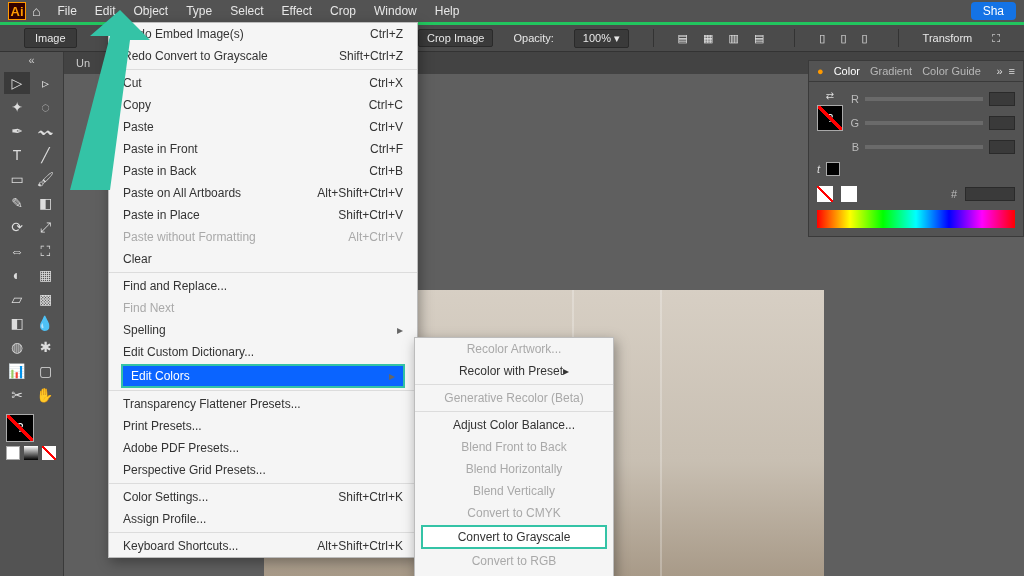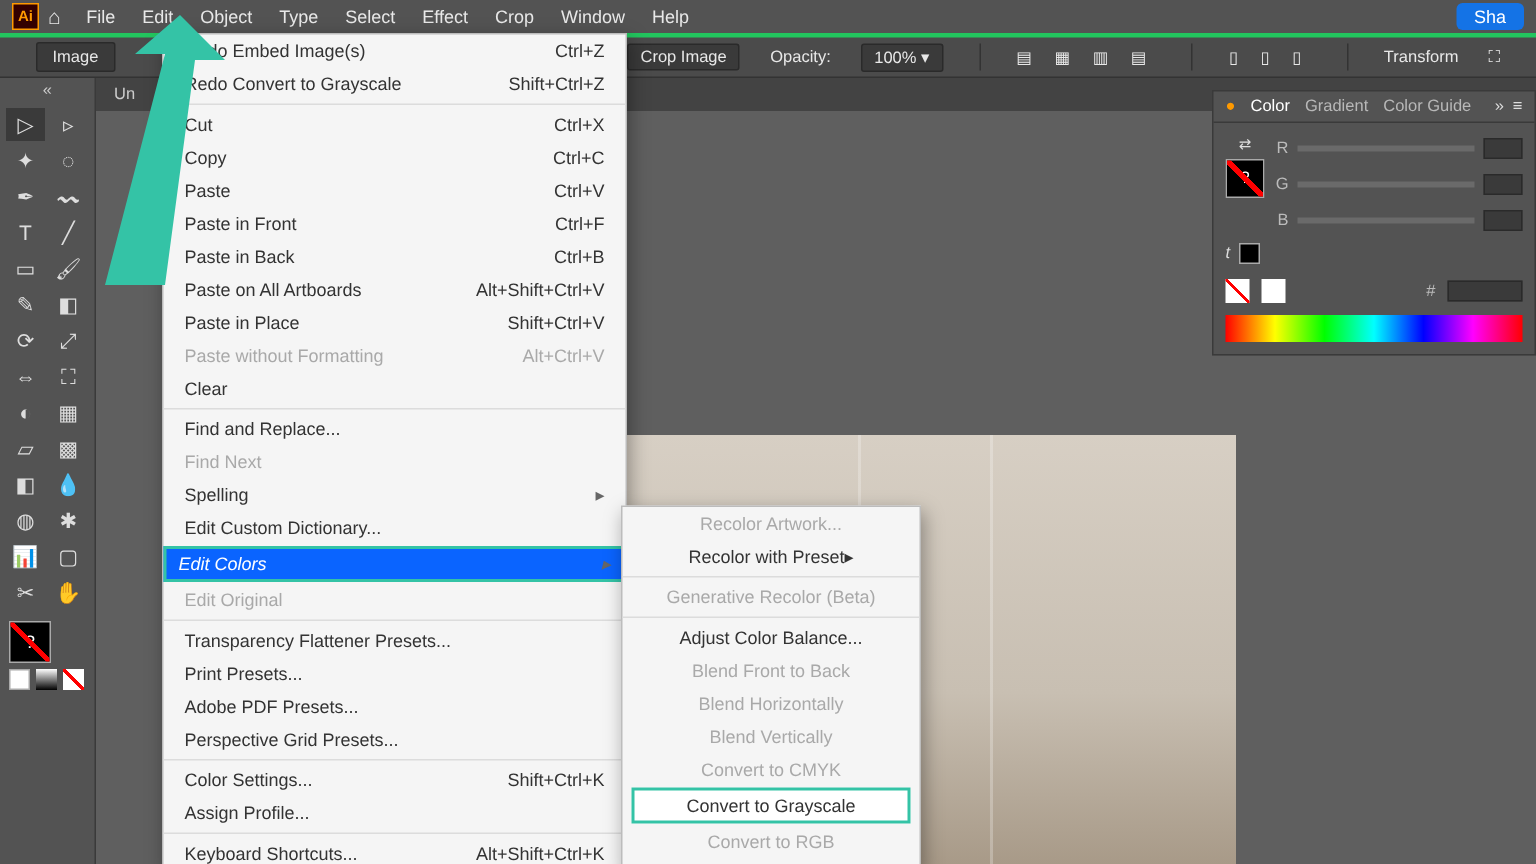--- a/index.html
+++ b/index.html
@@ -1,19 +1,19 @@
 <!DOCTYPE html>
 <html><head>
 <meta charset="utf-8">
 <style>
   * { box-sizing: border-box; margin: 0; padding: 0; font-family: "Segoe UI", Arial, sans-serif; }
   body { width: 1024px; height: 576px; overflow: hidden; background: #323232; position: relative; }
   
   .menubar { height: 22px; background: #535353; display: flex; align-items: center; padding: 0 8px; color: #e8e8e8; font-size: 12px; }
-  .menubar .app-icon { width: 18px; height: 18px; background: #330000; border: 1px solid #ff9a00; display: flex; align-items: center; justify-content: center; font-size: 10px; font-weight: bold; color: #ff9a00; margin-right: 6px; }
+  .menubar .app-icon { width: 18px; height: 18px; background: #330000; border: 1px solid #ff9a00; display: flex; align-items: center; justify-content: center; font-size: 13px; font-weight: bold; color: #ff9a00; margin-right: 6px; }
   .menubar .home-icon { color: #e8e8e8; margin-right: 8px; font-size: 14px; }
   .menubar .menu-item { padding: 0 9px; cursor: default; }
   .menubar .share-btn { margin-left: auto; background: #1473e6; color: #ffffff; padding: 2px 12px; border-radius: 4px; font-size: 12px; }
   
   .controlbar { height: 30px; background: #4b4b4b; border-top: 3px solid #22c55e; border-bottom: 1px solid #333; display: flex; align-items: center; padding: 0 24px; color: #e8e8e8; font-size: 11px; gap: 8px; }
   .controlbar .label-chip { background: #3a3a3a; padding: 3px 10px; border: 1px solid #2a2a2a; border-radius: 2px; }
   .controlbar .ctrl-group { display: flex; align-items: center; gap: 20px; margin-left: auto; }
   .controlbar .btn { background: #3a3a3a; border: 1px solid #2a2a2a; padding: 2px 8px; border-radius: 2px; }
   .controlbar .sep { width: 1px; height: 18px; background: #333; margin: 0 4px; }
   
@@ -35,21 +35,21 @@
   .swatch-row { display:flex; gap:4px; margin-top:4px; }
   .mini-sw { width:14px; height:14px; }
   .mini-sw.none { background:#fff; position:relative; }
   .mini-sw.none::after{content:"";position:absolute;inset:0;background:linear-gradient(to top right, transparent 45%, red 45% 55%, transparent 55%);}
   .mini-sw.white { background:#fff; border:1px solid #aaa; }
   .mini-sw.grad { background:linear-gradient(#fff,#000); }
   
   .menu-drop { position: absolute; left: 108px; top: 22px; width: 310px; background: #f5f5f5; border: 1px solid #bcbcbc; box-shadow: 2px 4px 12px rgba(0,0,0,0.35); font-size: 12px; color: #333; z-index: 50; }
   .menu-drop .row { display: flex; justify-content: space-between; padding: 4px 14px; white-space: nowrap; }
   .menu-drop .row.disabled { color: #a9a9a9; }
-  .menu-drop .row.selected { background: #0a64ff; color: #fff; border: 2px solid #34c3a6; margin: 1px 0; padding: 3px 8px; font-style: italic; }
+  .menu-drop .row.selected { background: #0a64ff; color: #fff; border: 2px solid #34c3a6; margin: 1px 12px; padding: 3px 8px; }
   .menu-drop hr { border: none; border-top: 1px solid #dcdcdc; margin: 2px 0; }
   .menu-drop .arrow { color: #666; }
   
   .submenu { position: absolute; left: 414px; top: 337px; width: 200px; background: #f5f5f5; border: 1px solid #bcbcbc; box-shadow: 2px 4px 12px rgba(0,0,0,0.35); font-size: 12px; color: #333; z-index: 60; }
   .submenu .row { padding: 4px 14px; display:flex; justify-content:center;}
   .submenu .row.disabled { color: #a9a9a9; }
   .submenu .row.highlight { border: 2px solid #34c3a6; margin: 1px 6px; padding: 3px 8px; background:#fff; }
   .submenu hr { border:none; border-top:1px solid #dcdcdc; margin:2px 0; }
   
   .panel { position: absolute; right: 0; top: 60px; width: 216px; background: #535353; border: 1px solid #3a3a3a; color: #ddd; font-size: 11px; z-index: 40; }
@@ -220,23 +220,20 @@
       <span>Spelling</span>
       <span class="arrow">▸</span>
     </div>
     <div class="row">
       <span>Edit Custom Dictionary...</span>
     </div>
     <div class="row selected">
       <span>Edit Colors</span>
       <span class="arrow">▸</span>
     </div>
-    <div class="row disabled">
-      <span>Edit Original</span>
-    </div>
     <hr>
     <div class="row">
       <span>Transparency Flattener Presets...</span>
     </div>
     <div class="row">
       <span>Print Presets...</span>
     </div>
     <div class="row">
       <span>Adobe PDF Presets...</span>
     </div>

